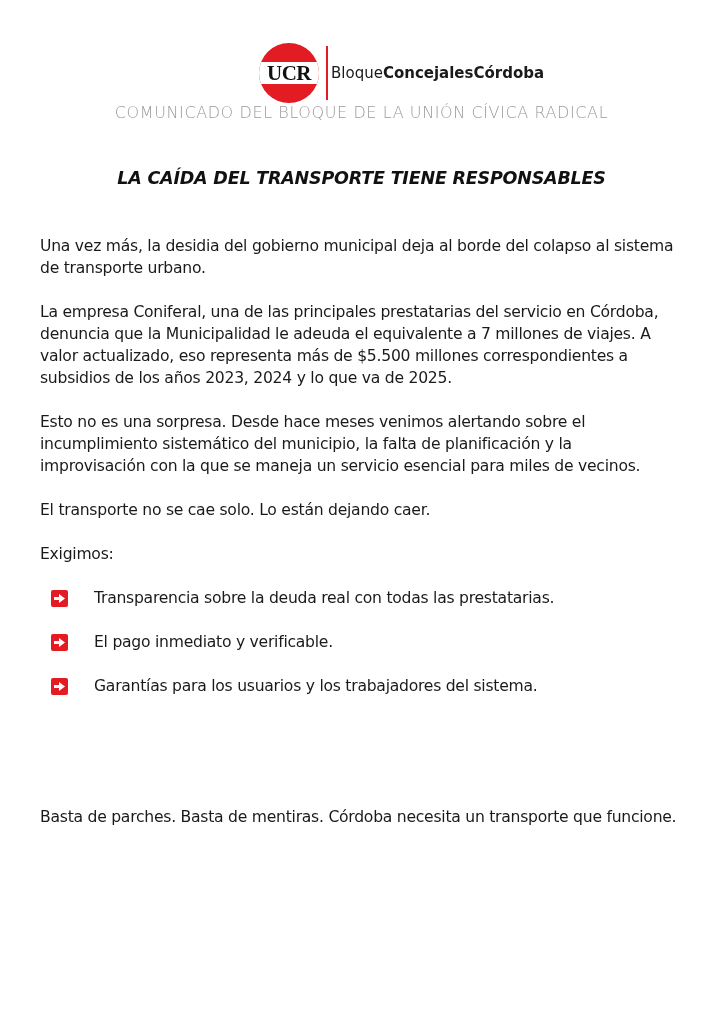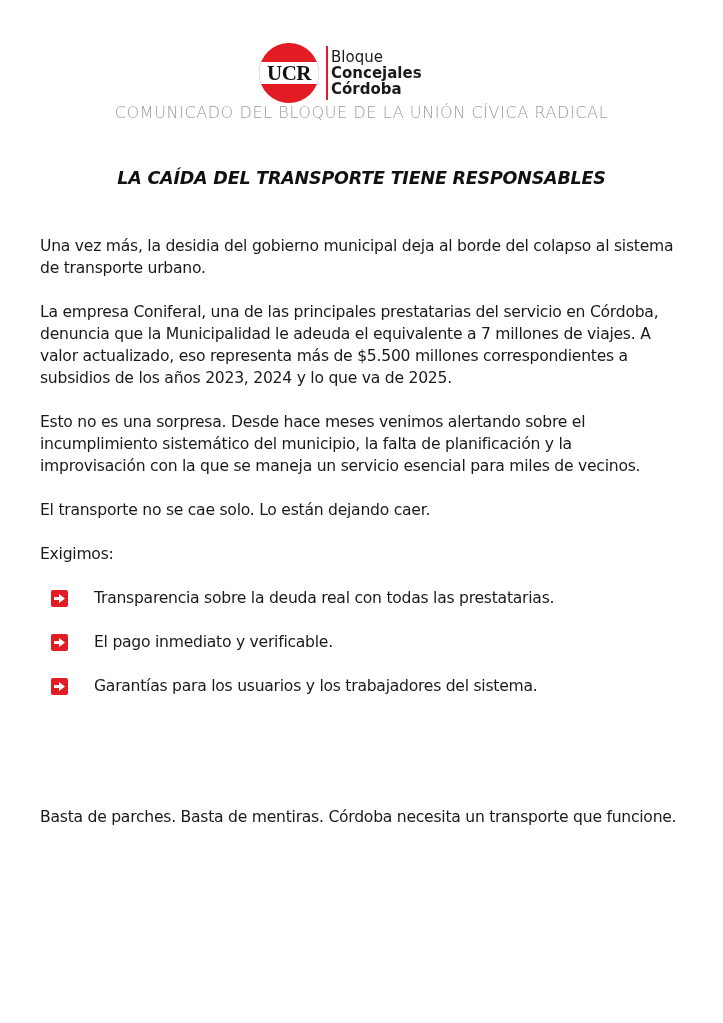--- a/index.html
+++ b/index.html
@@ -54,21 +54,21 @@
     }
     .logo-divider {
       width: 2px;
       height: 54px;
       background: #e31b23;
       margin-left: 6px;
       margin-right: 3px;
     }
     .bloque-text {
       display: flex;
-      flex-direction: column;
+      flex-direction: row;
       font-family: "DejaVu Sans", sans-serif;
       font-size: 15px;
       line-height: 16px;
       color: #1a1a1a;
     }
     .bloque-text span.bold { font-weight: bold; }
     .subheader {
       position: absolute;
       top: 103px;
       left: 0;

